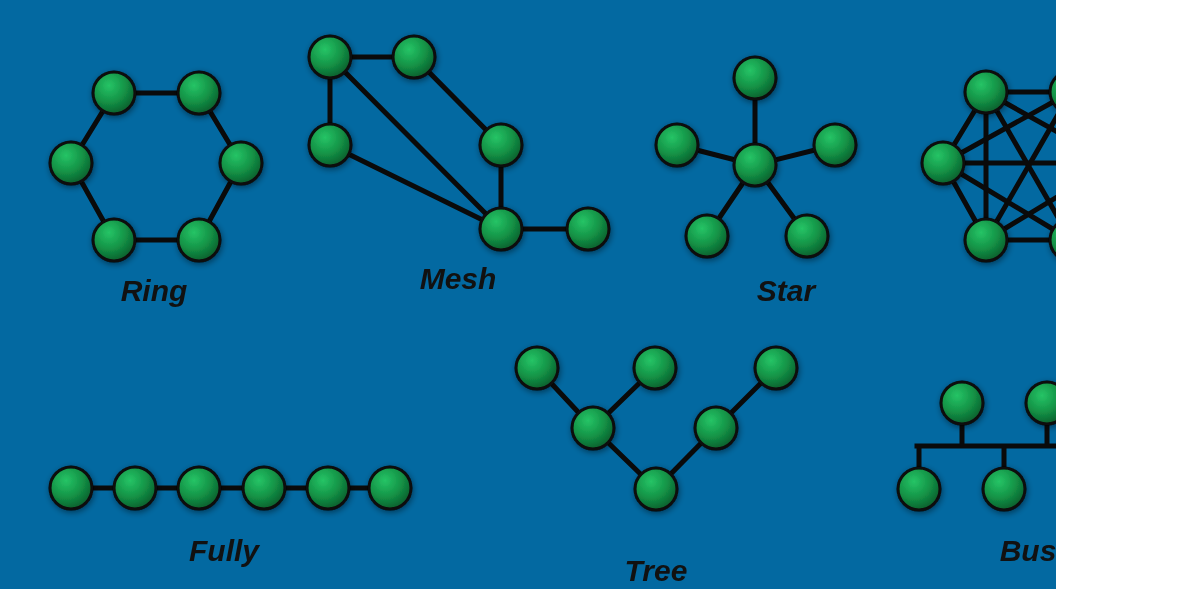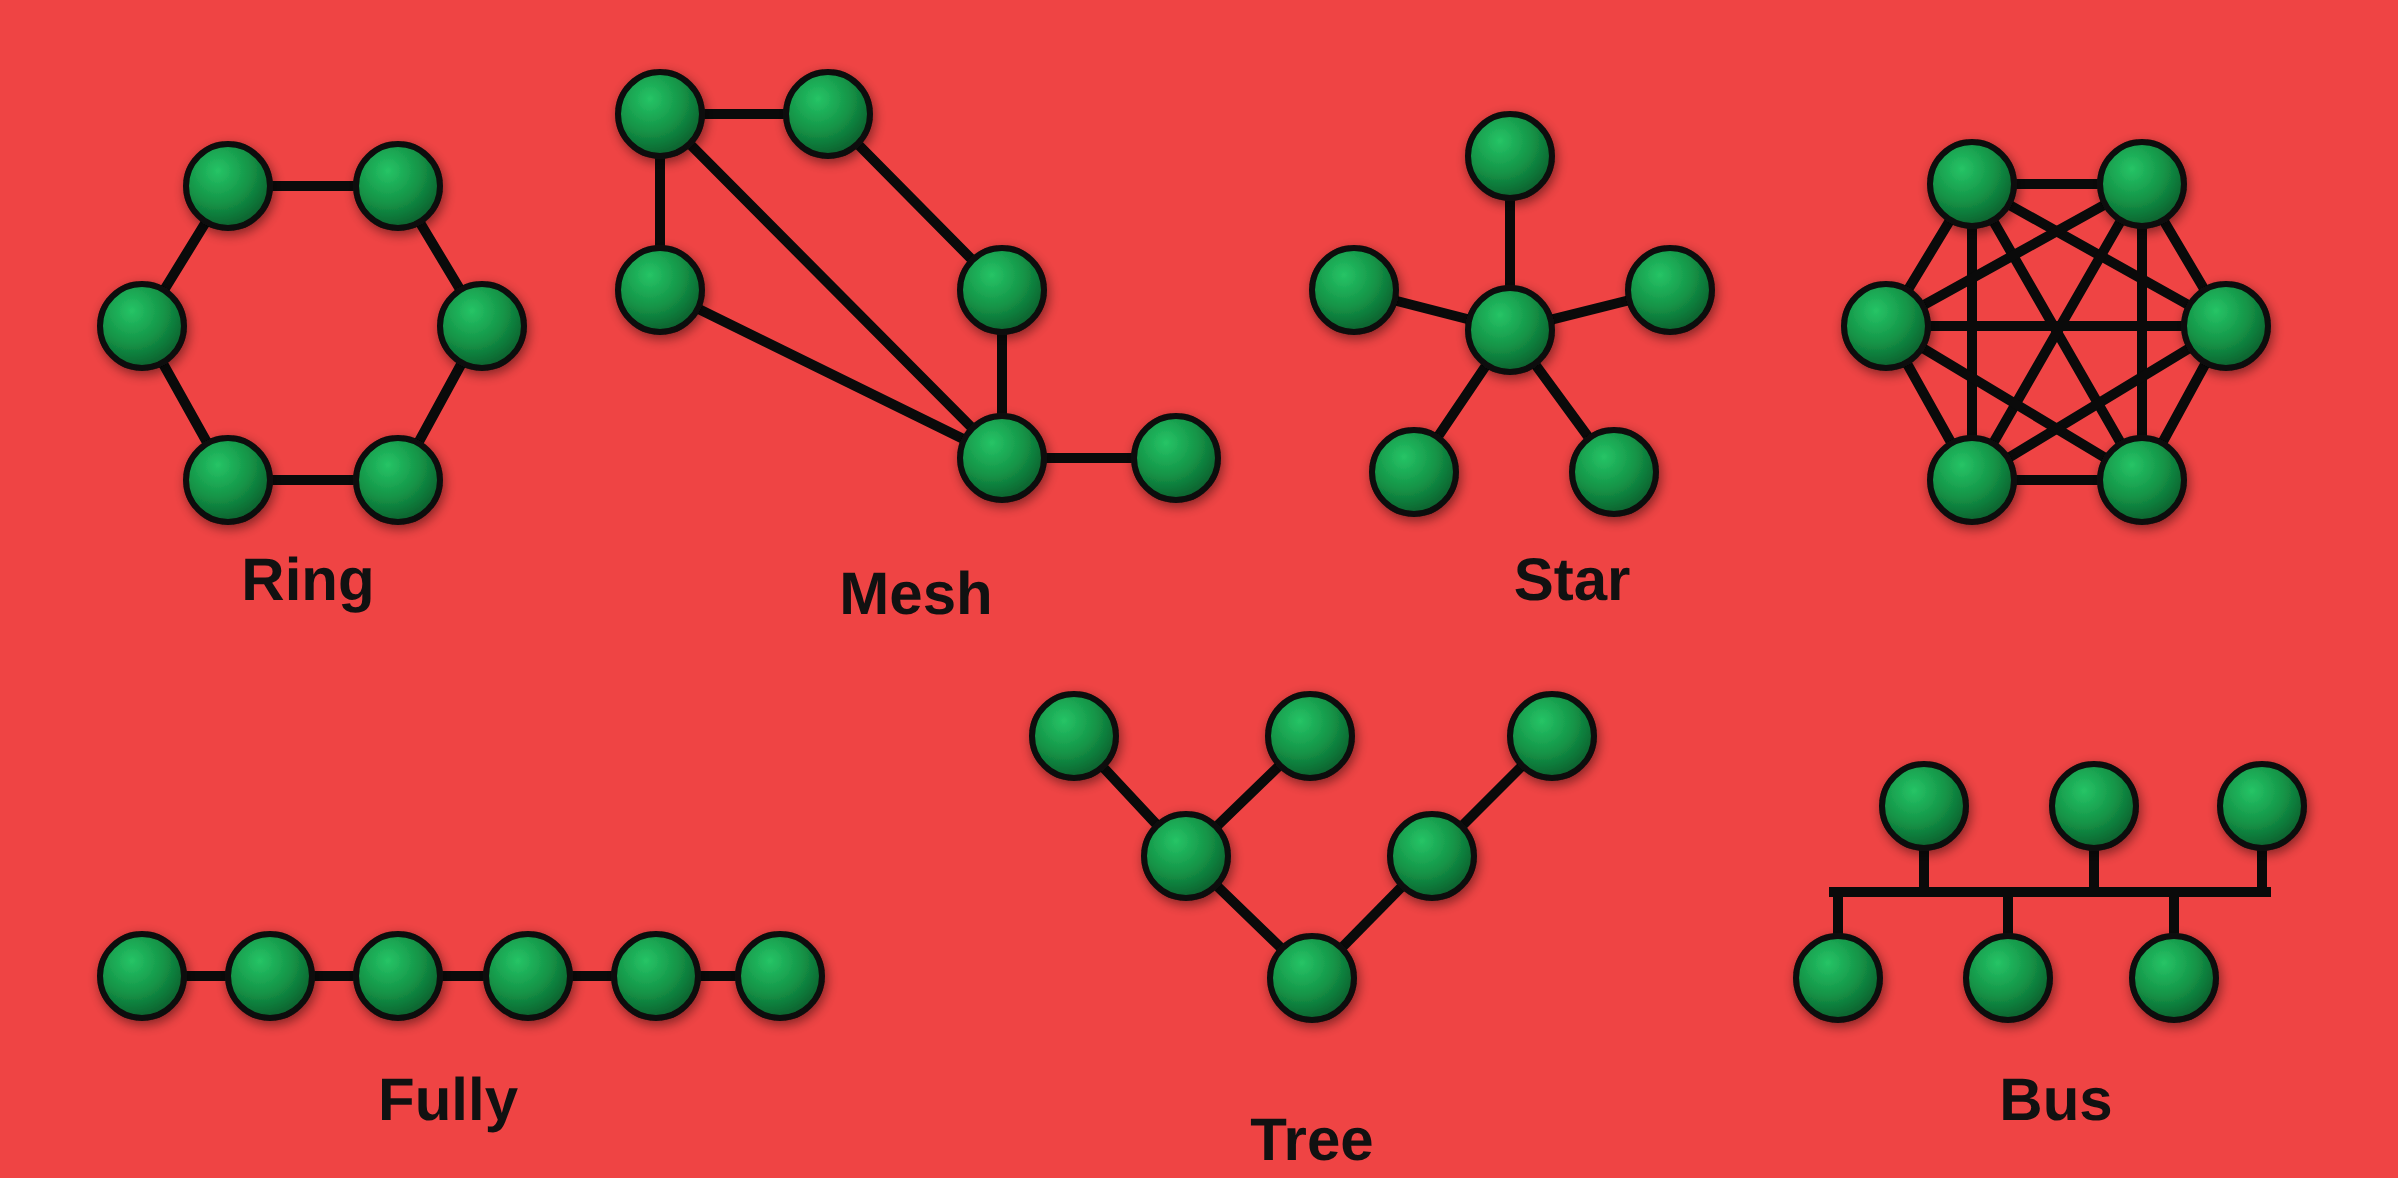--- a/index.html
+++ b/index.html
@@ -1,16 +1,16 @@
 <!DOCTYPE html>
 <html><head>
 <meta charset="utf-8">
 <style>
   html,body{margin:0;padding:0;background:#ffffff;}
-  #stage{position:relative;width:1199px;height:589px;overflow:hidden;background:#ef4444;}
+  #stage{position:relative;width:1056px;height:589px;overflow:hidden;background:#0369a1;font-style:italic;}
   svg#diagram{position:absolute;left:0;top:0;}
   .label{position:absolute;transform:translateX(-50%);font-family:"Liberation Sans",sans-serif;font-weight:bold;font-size:30px;color:#111;white-space:nowrap;line-height:1;}
 </style>
 </head>
 <body>
 
 <div id="stage">
   <svg id="diagram" width="1200" height="589" viewBox="0 0 1200 589">
     <defs>
       <radialGradient id="nodeGrad" cx="38%" cy="32%" r="70%">
@@ -150,18 +150,18 @@
           <circle cx="1047" cy="403" r="21" fill="url(#nodeGrad)" stroke="#0a0a0a" stroke-width="3" filter="url(#shadow)"></circle>
           <circle cx="1131" cy="403" r="21" fill="url(#nodeGrad)" stroke="#0a0a0a" stroke-width="3" filter="url(#shadow)"></circle>
           <circle cx="919" cy="489" r="21" fill="url(#nodeGrad)" stroke="#0a0a0a" stroke-width="3" filter="url(#shadow)"></circle>
           <circle cx="1004" cy="489" r="21" fill="url(#nodeGrad)" stroke="#0a0a0a" stroke-width="3" filter="url(#shadow)"></circle>
           <circle cx="1087" cy="489" r="21" fill="url(#nodeGrad)" stroke="#0a0a0a" stroke-width="3" filter="url(#shadow)"></circle>
         </g>
       </g>
   </svg>
 
   <div class="label" style="left:154px;top:276px;">Ring</div>
-  <div class="label" style="left:458px;top:283px;">Mesh</div>
+  <div class="label" style="left:458px;top:264px;">Mesh</div>
   <div class="label" style="left:786px;top:276px;">Star</div>
   <div class="label" style="left:224px;top:536px;">Fully</div>
   <div class="label" style="left:656px;top:556px;">Tree</div>
   <div class="label" style="left:1028px;top:536px;">Bus</div>
 </div>
 
 </body></html>

